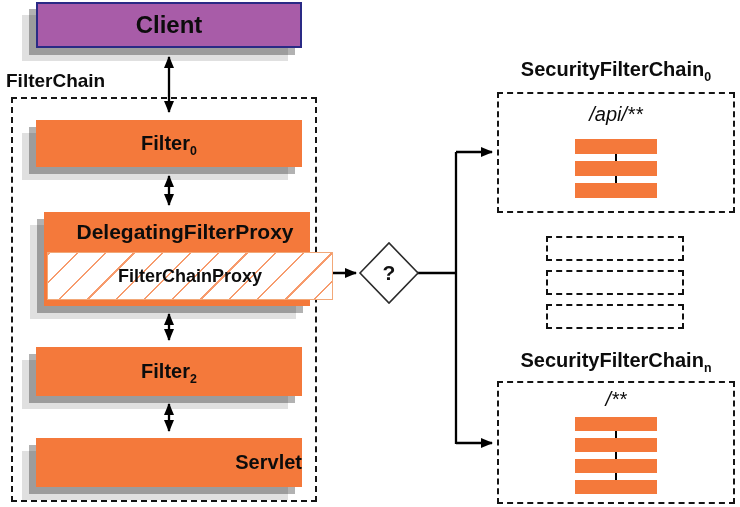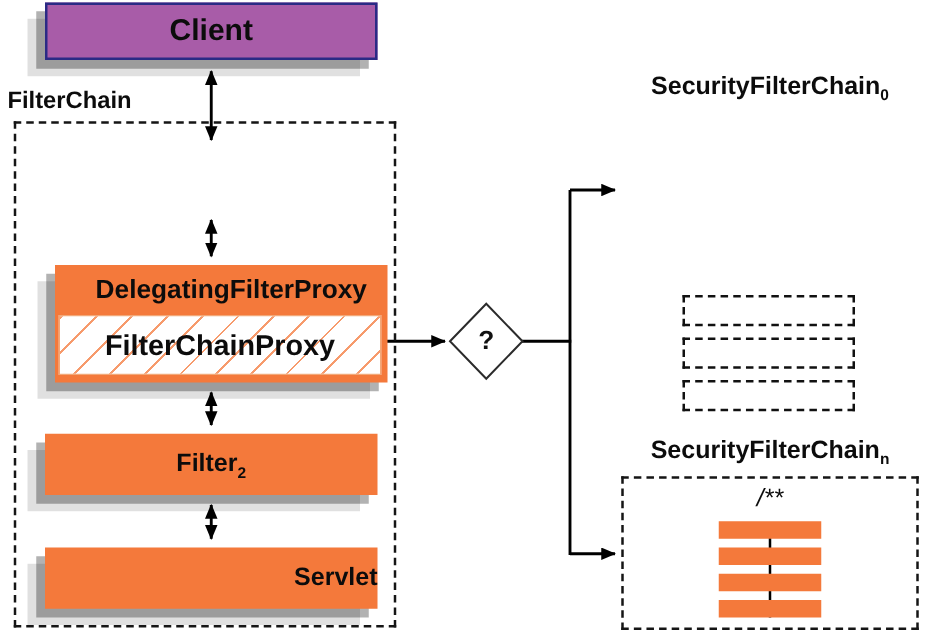--- a/index.html
+++ b/index.html
@@ -23,24 +23,24 @@
   }
   .fc-label{position:absolute;left:6px;top:70px;font-size:19px;font-weight:bold;text-align:center;}
   .fc-box{
     position:absolute;left:11px;top:97px;width:306px;height:405px;
     border:2px dashed #151515;box-sizing:border-box;
   }
   .filter0{left:36px;top:120px;width:266px;height:47px;font-size:20px;}
   .dfp{left:44px;top:212px;width:266px;height:94px;display:block;padding-left:16px;}
   .dfp-title{height:40px;display:flex;align-items:center;justify-content:center;font-size:21px;font-weight:bold;}
   .fcp{
-    position:absolute;left:3px;bottom:6px;width:258px;height:48px;box-sizing:border-box;
+    position:absolute;left:3px;bottom:6px;width:286px;height:48px;box-sizing:border-box;
     background:#fff;border:1px solid #f2a878;
     background-image:repeating-linear-gradient(135deg, rgba(244,121,59,.75) 0 1.6px, transparent 1.6px 20px);
-    display:flex;align-items:center;justify-content:center;font-size:23px;font-weight:bold;
+    display:flex;align-items:center;justify-content:center;font-size:18px;font-weight:bold;
   }
   .filter2{left:36px;top:347px;width:266px;height:49px;font-size:20px;}
   .servlet{left:36px;top:438px;width:266px;height:49px;font-size:20px;justify-content:flex-end;}
   sub{font-size:0.62em;line-height:0;}
   .qmark{
     position:absolute;left:375px;top:258px;width:28px;height:30px;
     display:flex;align-items:center;justify-content:center;
     font-size:21px;font-weight:600;color:#111;
   }
   .sfc-title{
@@ -102,40 +102,53 @@
     <polygon points="360,273 389,243 418,273 389,303" fill="#ffffff" stroke="#2b2b2b" stroke-width="1.6"></polygon>
   </svg>
 
   <div class="node client shadow">
     <span>Client</span>
   </div>
 
   <div class="fc-label">FilterChain</div>
   <div class="fc-box"></div>
 
+  <div class="node orange filter0 shadow">
+    <span><span>Filter</span><sub>0</sub></span>
+  </div>
 
   <div class="node orange dfp shadow">
     <div class="dfp-title">DelegatingFilterProxy</div>
     <div class="fcp">
       <span>FilterChainProxy</span>
     </div>
   </div>
 
   <div class="node orange filter2 shadow">
     <span><span>Filter</span><sub>2</sub></span>
   </div>
 
   <div class="node orange servlet shadow">
     <span>Servlet</span>
   </div>
 
   <div class="qmark">?</div>
 
   <div class="sfc-title" id="sfc0-title">
     <span>SecurityFilterChain</span><sub>0</sub>
+  </div>
+  <div class="sfc-box" id="sfc0-box">
+    <div class="pattern">/api/**</div>
+    <div class="bars">
+      <div class="bar"></div>
+    <div class="bar"></div>
+        <div class="bar"></div>
+        <div class="bar-line"></div>
+      </div>
+
   </div>
 
   <div class="ellipsis">
     <div class="ellipsis-box"></div>
   <div class="ellipsis-box"></div>
       <div class="ellipsis-box"></div>
     </div>
 
   <div class="sfc-title" id="sfcn-title">
     <span>SecurityFilterChain</span><sub>n</sub>

